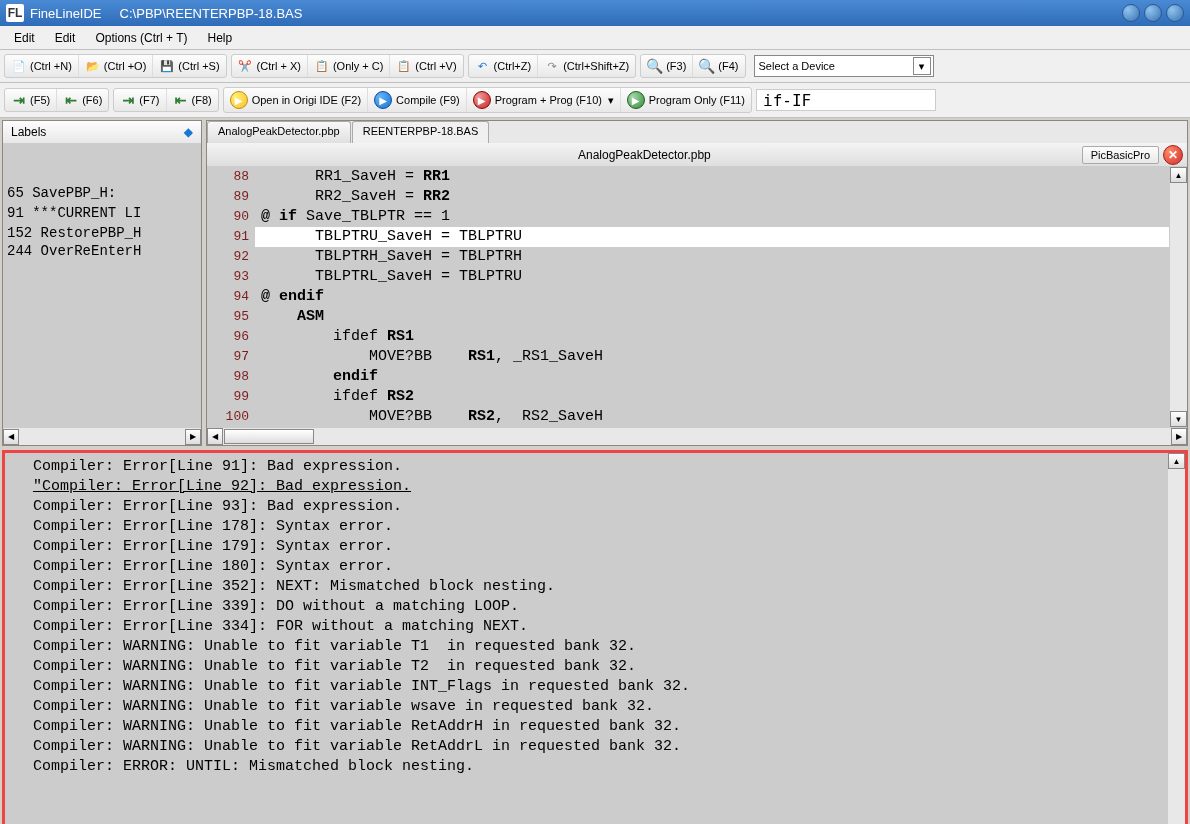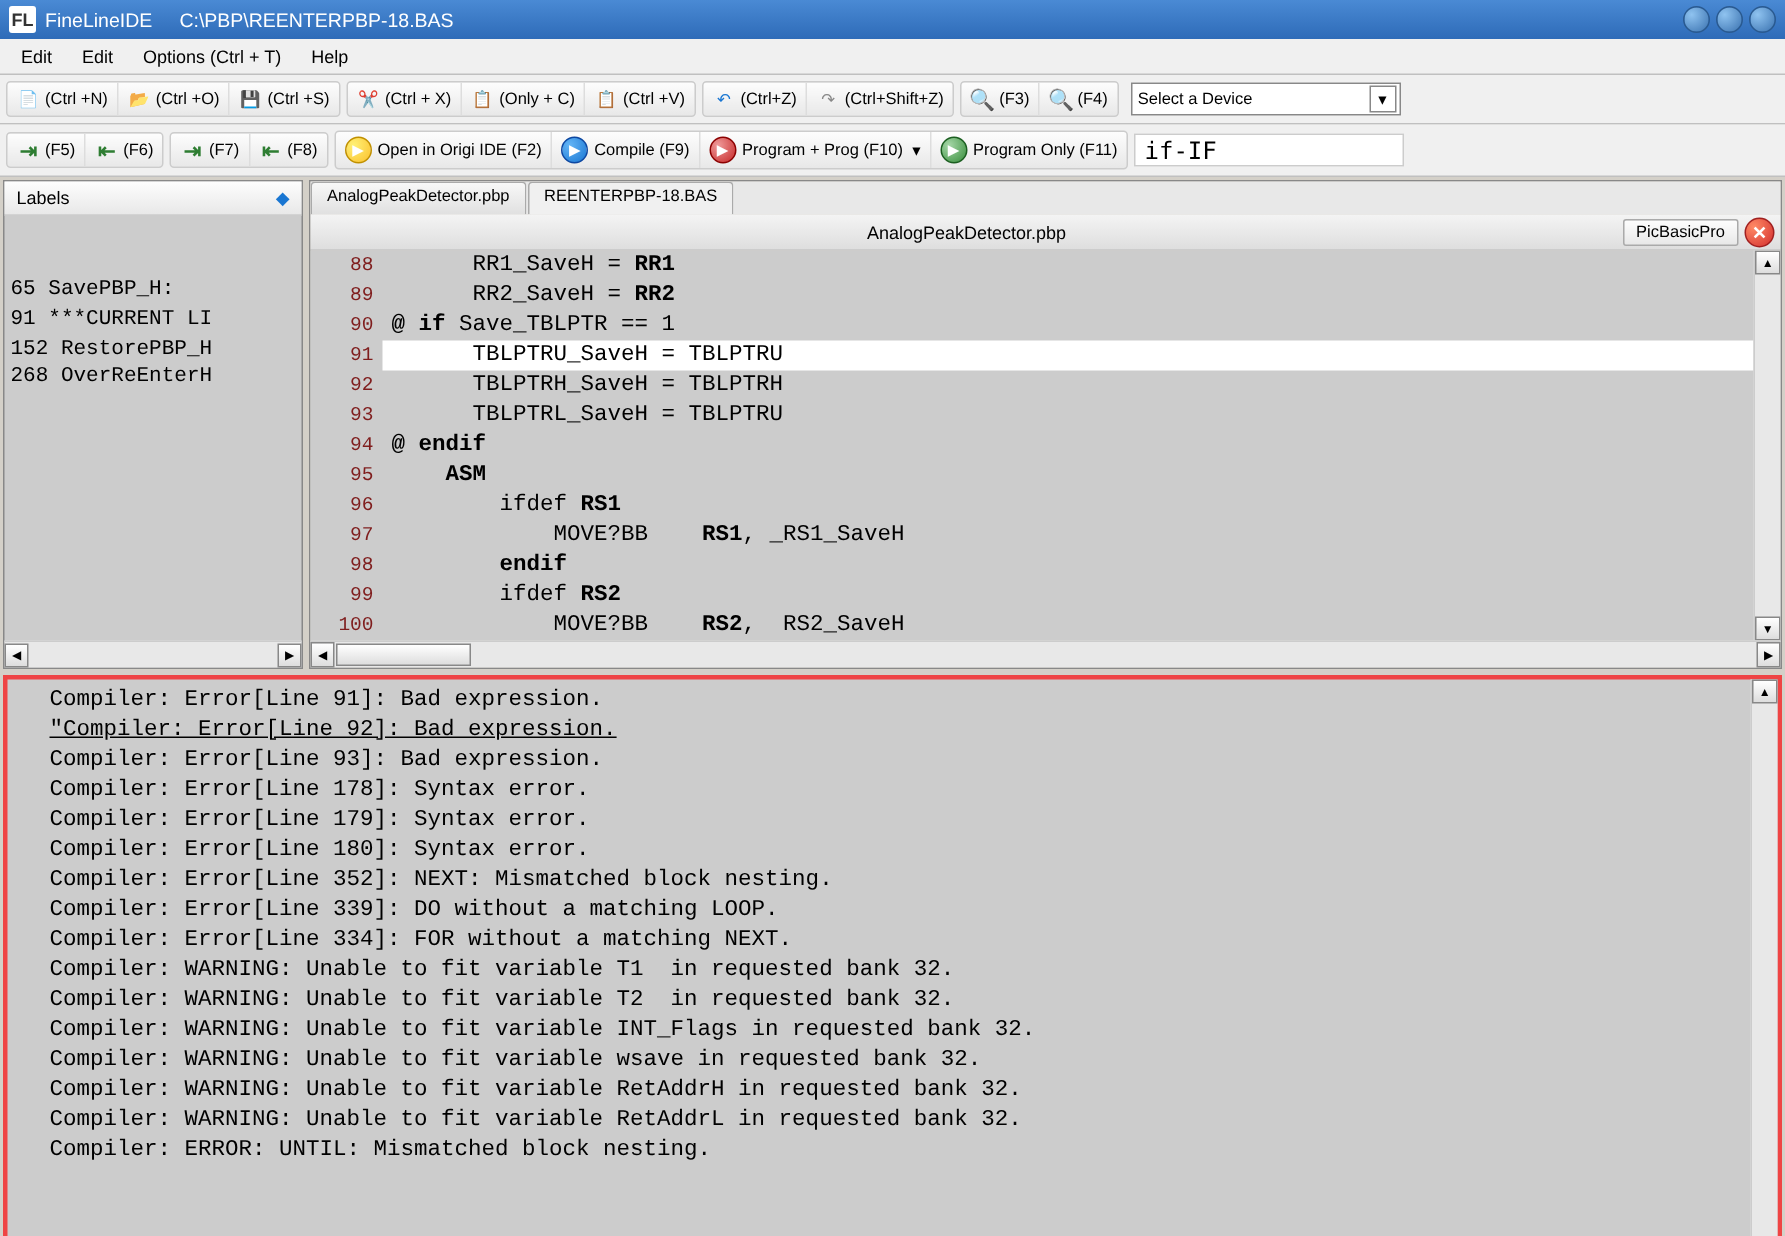--- a/index.html
+++ b/index.html
@@ -190,21 +190,21 @@
     <div class="labels-header">
       <span>Labels</span>
       <span style="color:#1976d2">◆</span>
     </div>
     <div class="labels-list" id="labels-list">
         <div>65 SavePBP_H:</div>
         <div></div>
         <div>91 ***CURRENT LI</div>
         <div></div>
         <div>152 RestorePBP_H</div>
-        <div>268 OverReEnterH</div>
+        <div>244 OverReEnterH</div>
       </div>
     <div class="side-scroll">
       <div class="sb">◀</div>
       <div style="flex:1"></div>
       <div class="sb">▶</div>
     </div>
   </div>
 
   <div class="editor-area">
     <div class="tabs" id="tabs">

